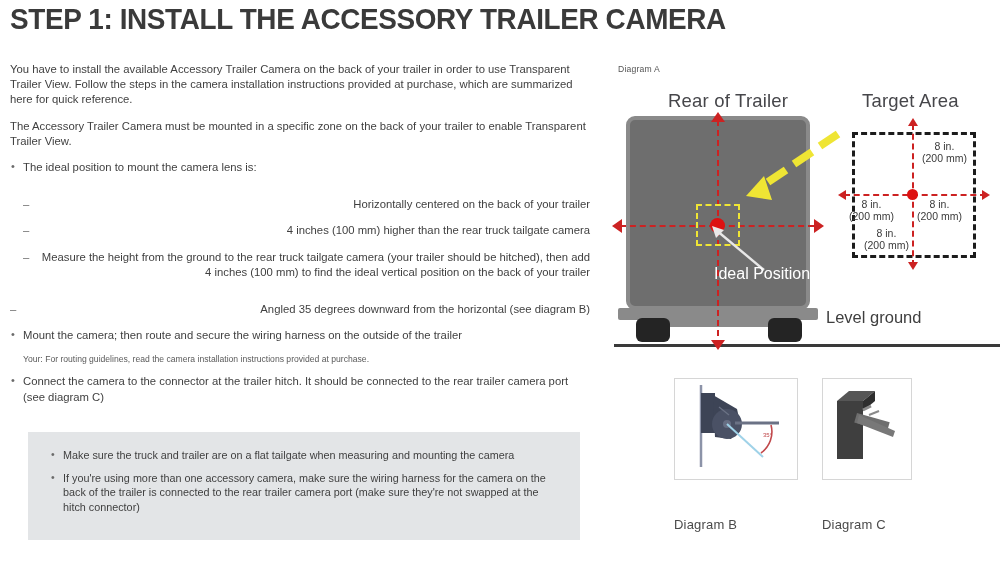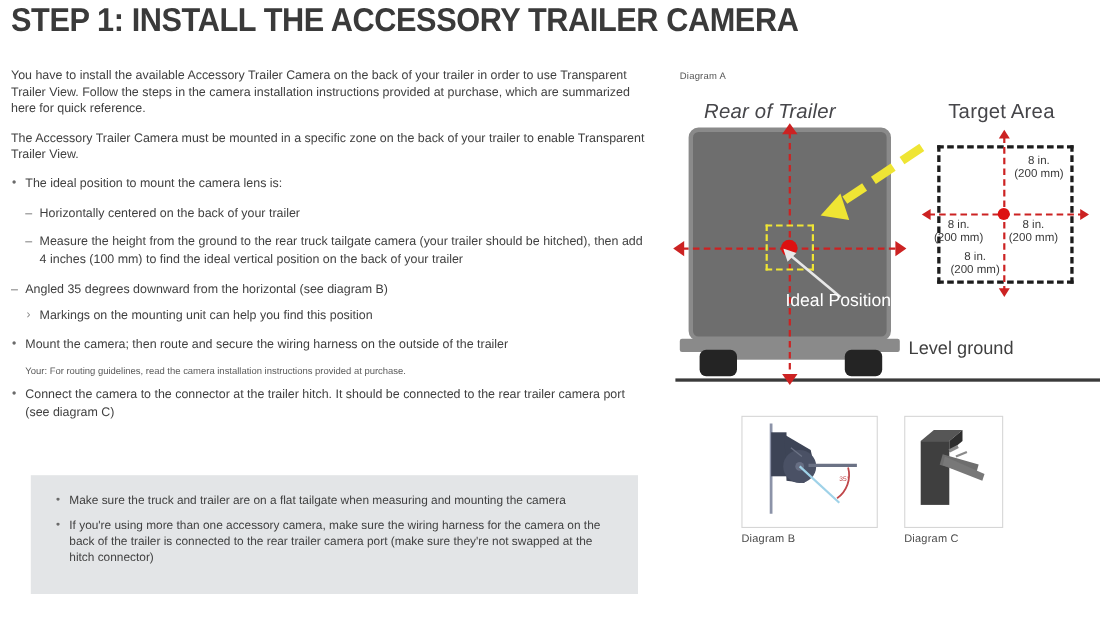--- a/index.html
+++ b/index.html
@@ -25,21 +25,21 @@
   .important{font-size:11.3px;line-height:15.2px;font-weight:bold;color:#333;margin:9px 0 9px 0;}
 
   ul.lvl1{list-style:none;margin:0;padding:0;}
   ul.lvl1>li{
     position:relative;padding-left:13px;font-size:11.3px;line-height:15.2px;
     margin-bottom:10px;color:#3f3f3f;
   }
   ul.lvl1>li:before{
     content:"\2022";position:absolute;left:1px;top:-1px;font-size:11px;color:#6a6a6a;
   }
-  ul.lvl2{list-style:none;margin:12px 0 0 0;padding:0;}
+  ul.lvl2{list-style:none;margin:22px 0 0 0;padding:0;text-align:right;}
   ul.lvl2>li{
     position:relative;padding-left:13px;font-size:11.3px;line-height:15.2px;
     margin-bottom:11px;color:#3f3f3f;
   }
   ul.lvl2>li:before{
     content:"\2013";position:absolute;left:0;top:0;color:#6a6a6a;
   }
   ul.lvl3{list-style:none;margin:9px 0 0 0;padding:0;}
   ul.lvl3>li{
     position:relative;padding-left:13px;font-size:11.3px;line-height:15.2px;color:#3f3f3f;
@@ -68,21 +68,21 @@
 
   
   .diagram-col{position:absolute;left:604px;top:0;width:396px;height:568px;}
   .diagram-a-label{
     position:absolute;left:14px;top:64px;font-size:8.6px;color:#555;letter-spacing:.2px;
   }
   .hdr{
     position:absolute;font-size:18.5px;color:#46464a;font-weight:normal;
     letter-spacing:.2px;white-space:nowrap;
   }
-  .hdr-rear{left:36px;top:90px;font-style:italic;}
+  .hdr-rear{left:64px;top:90px;}
   .hdr-target{left:258px;top:90px;}
 
   
   .trailer-body{
     position:absolute;left:22px;top:116px;width:184px;height:194px;
     background:#6e6e6e;border:4px solid #8a8a8a;border-radius:9px;box-sizing:border-box;
   }
   .trailer-chassis{
     position:absolute;left:14px;top:308px;width:200px;height:12px;
     background:#8a8a8a;border-radius:2px;
@@ -152,53 +152,51 @@
   }
   .dim-top{left:318px;top:140px;}
   .dim-left{left:245px;top:198px;}
   .dim-right{left:313px;top:198px;}
   .dim-bottom{left:260px;top:227px;}
 
   
   .thumb{position:absolute;background:#ffffff;border:1px solid #d6d6d6;}
   .thumb-b{left:70px;top:378px;width:122px;height:100px;}
   .thumb-c{left:218px;top:378px;width:88px;height:100px;}
-  .thumb-cap{position:absolute;font-size:10px;color:#4a4a4a;letter-spacing:.2px;}
+  .thumb-cap{position:absolute;font-size:13px;color:#4a4a4a;letter-spacing:.2px;margin-top:32px;}
   .cap-b{left:70px;top:485px;}
   .cap-c{left:218px;top:485px;}
 </style>
 </head>
 <body>
 
 <div class="page">
 
   <div class="title">STEP 1: INSTALL THE ACCESSORY TRAILER CAMERA</div>
 
   <div class="left-col">
 
     <div class="para">You have to install the available Accessory Trailer Camera on the back of your trailer in order to use Transparent Trailer View. Follow the steps in the camera installation instructions provided at purchase, which are summarized here for quick reference.</div>
     <div class="para">The Accessory Trailer Camera must be mounted in a specific zone on the back of your trailer to enable Transparent Trailer View.</div>
 
     <ul class="lvl1">
       <li>
         <span>The ideal position to mount the camera lens is:</span>
         <ul class="lvl2">
           <li>Horizontally centered on the back of your trailer</li>
+          <li>4 inches (100 mm) higher than the rear truck tailgate camera</li>
           <li>Measure the height from the ground to the rear truck tailgate camera (your trailer should be hitched), then add 4 inches (100 mm) to find the ideal vertical position on the back of your trailer</li>
         </ul>
       </li>
     </ul>
 
 
     <ul class="lvl2 indent-1">
       <li>
         <span>Angled 35 degrees downward from the horizontal (see diagram B)</span>
-        <ul class="lvl3">
-          <li>Markings on the mounting unit can help you find this position</li>
-        </ul>
       </li>
     </ul>
 
     <ul class="lvl1">
       <li>Mount the camera; then route and secure the wiring harness on the outside of the trailer</li>
     </ul>
     <div class="note">Your: For routing guidelines, read the camera installation instructions provided at purchase.</div>
     <ul class="lvl1">
       <li>Connect the camera to the connector at the trailer hitch. It should be connected to the rear trailer camera port (see diagram C)</li>
     </ul>

